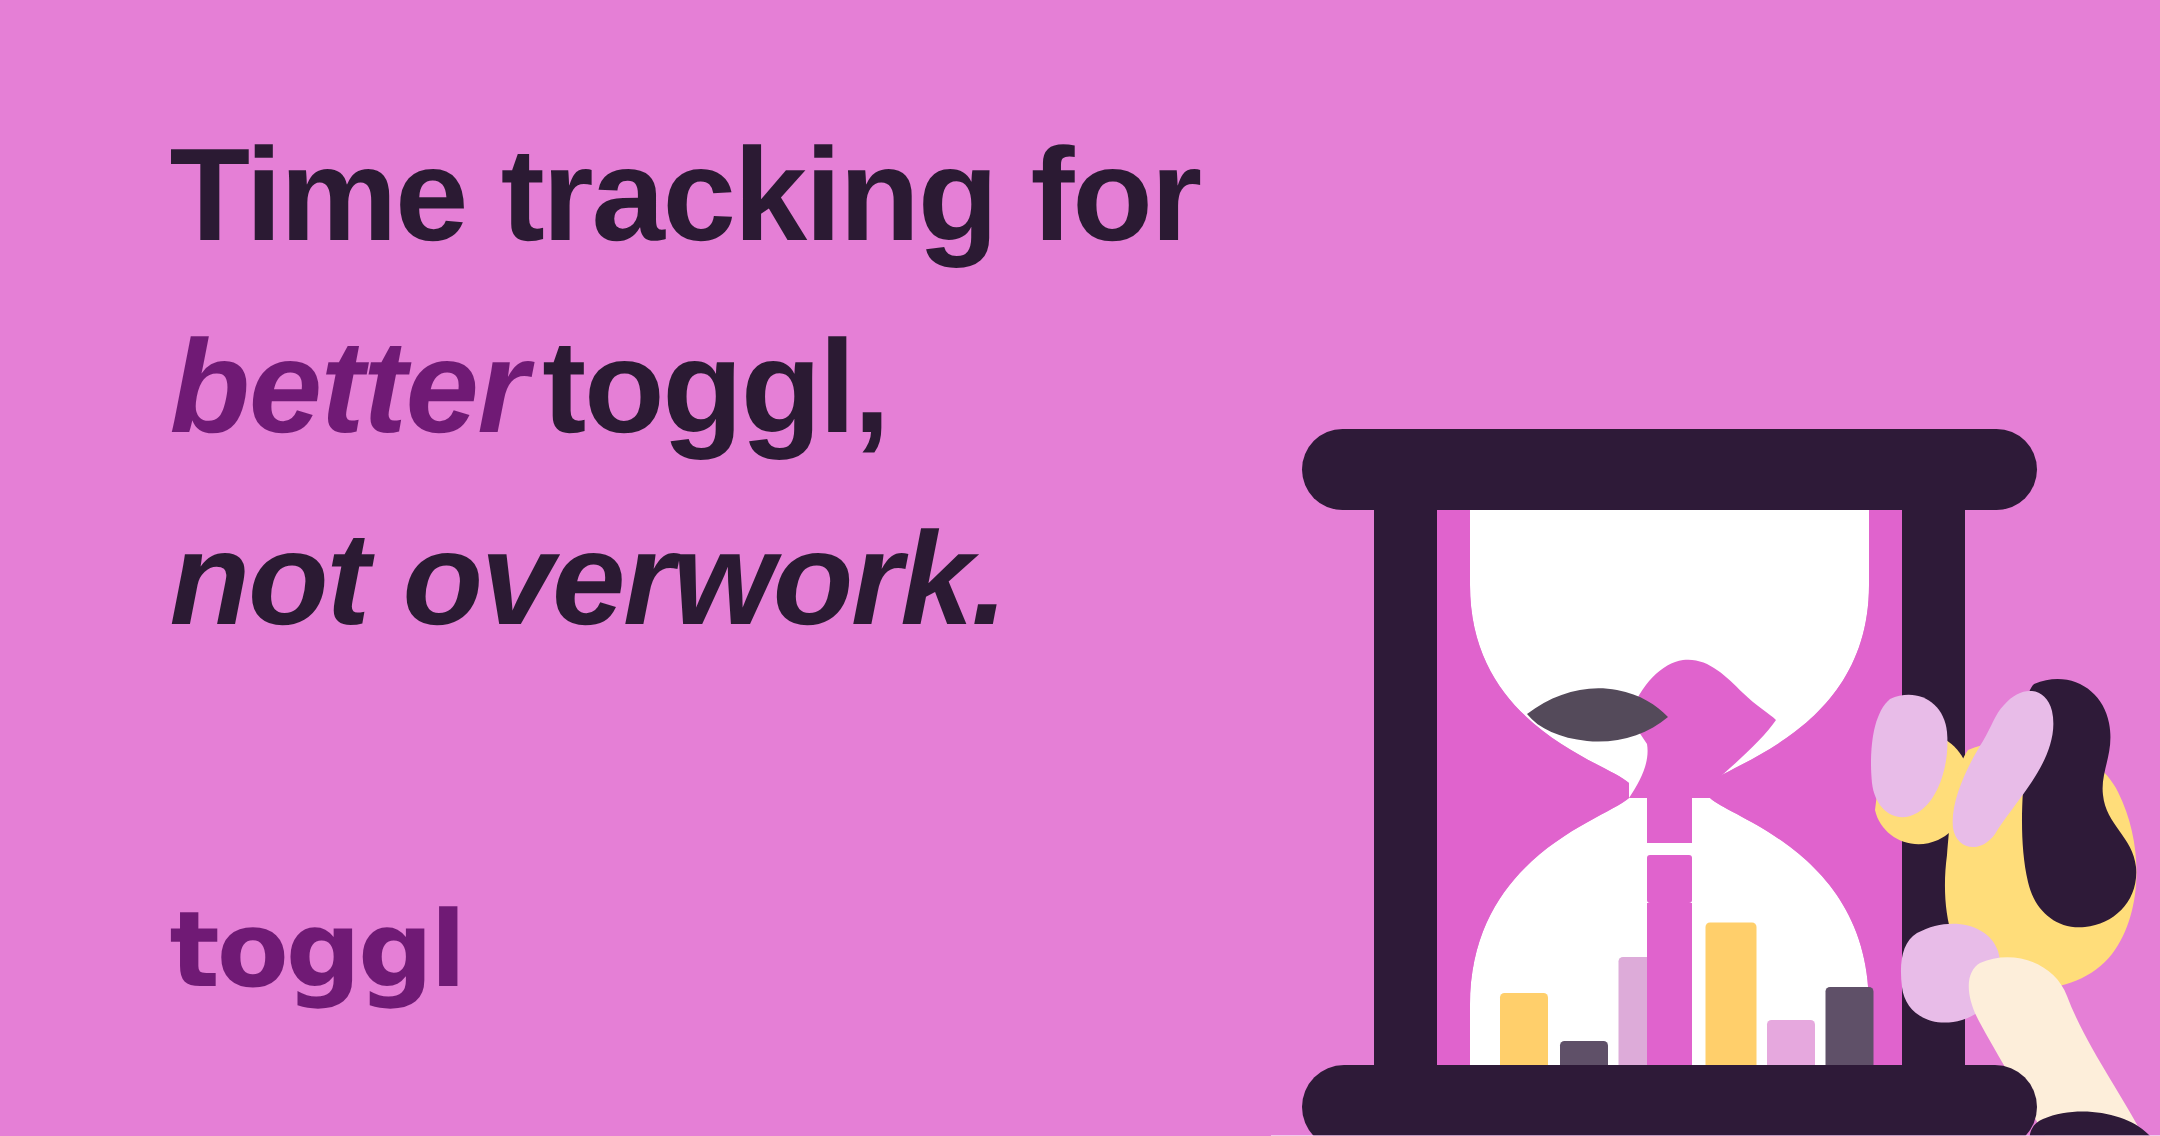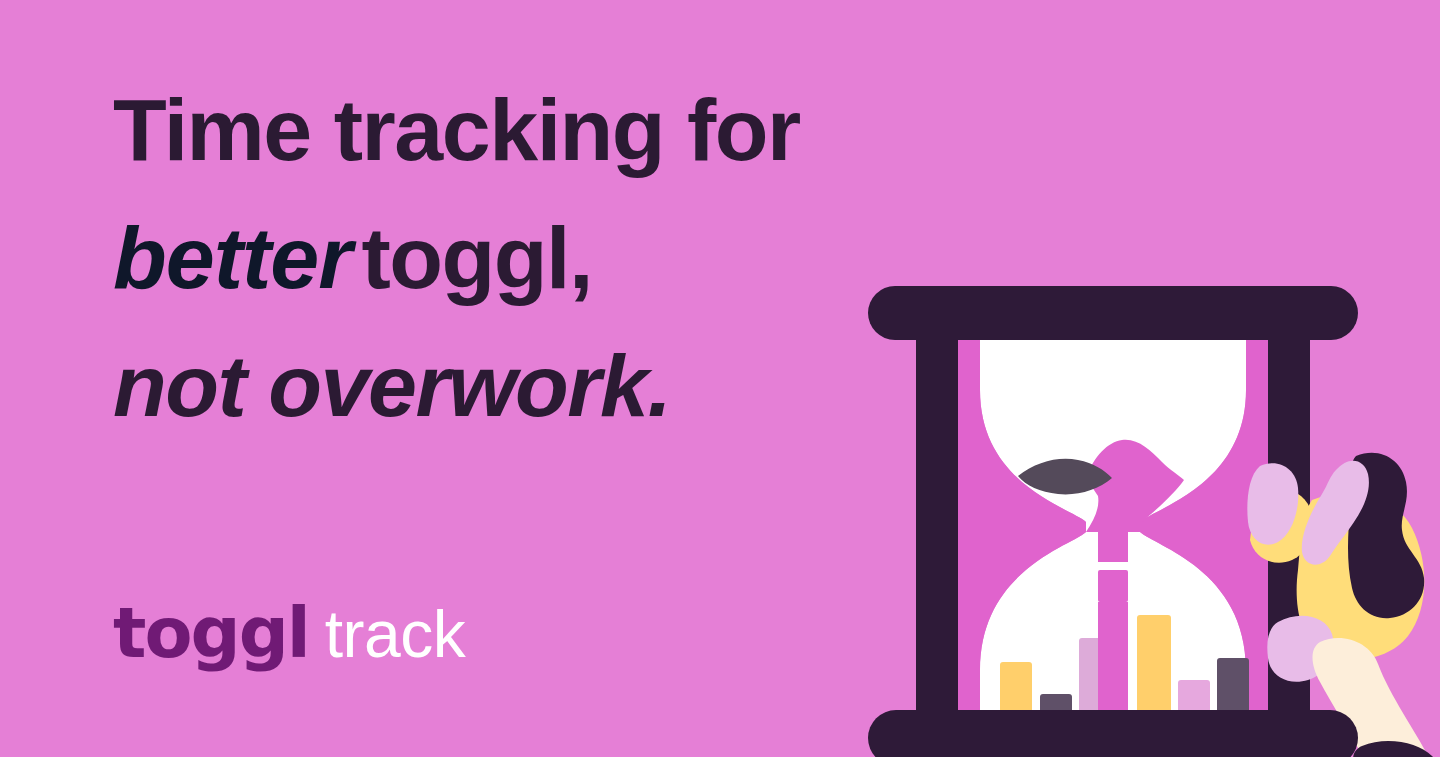--- a/index.html
+++ b/index.html
@@ -31,21 +31,21 @@
     font-weight: 700;
     letter-spacing: -1.5px;
     color: #2b1a33;
     margin-bottom: 40px;
     white-space: nowrap;
   }
   .hl-line:last-child { margin-bottom: 0; font-style: italic; }
   .hl-em {
     font-style: italic;
     font-weight: 700;
-    color: #0f172a;
+    color: #701a75;
     letter-spacing: -1px;
     padding-right: 10px;
     margin-top: 12px;
   }
 
   
   .logo {
     position: absolute;
     left: 113px;
     top: 592px;
@@ -85,21 +85,20 @@
 <div id="stage" style="background: rgb(229, 127, 214);">
 
   <div class="headline">
     <span class="hl-line">Time tracking for</span>
     <span class="hl-line"><span class="hl-em">better</span><span>toggl,</span></span>
     <span class="hl-line">not overwork.</span>
   </div>
 
   <div class="logo">
     <span class="logo-toggl">toggl</span>
-    <span class="logo-track">track</span>
   </div>
 
   <div class="illo">
     <svg width="600" height="500" viewBox="0 0 600 500" xmlns="http://www.w3.org/2000/svg">
       <defs>
         <clipPath id="glassClip">
           <rect x="108" y="46" width="310" height="415"></rect>
         </clipPath>
       </defs>
 

